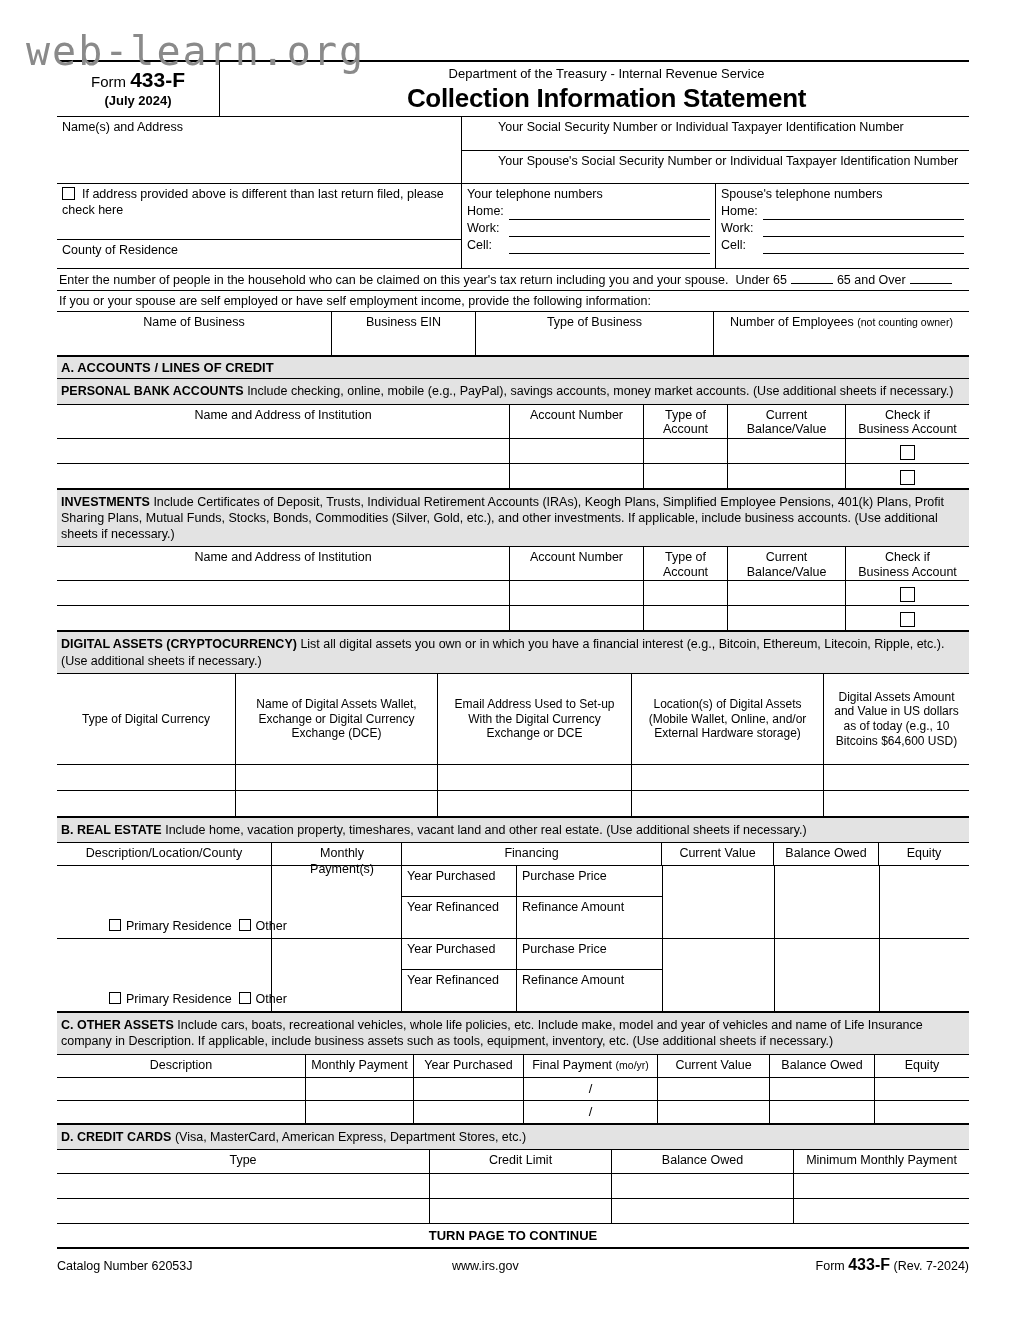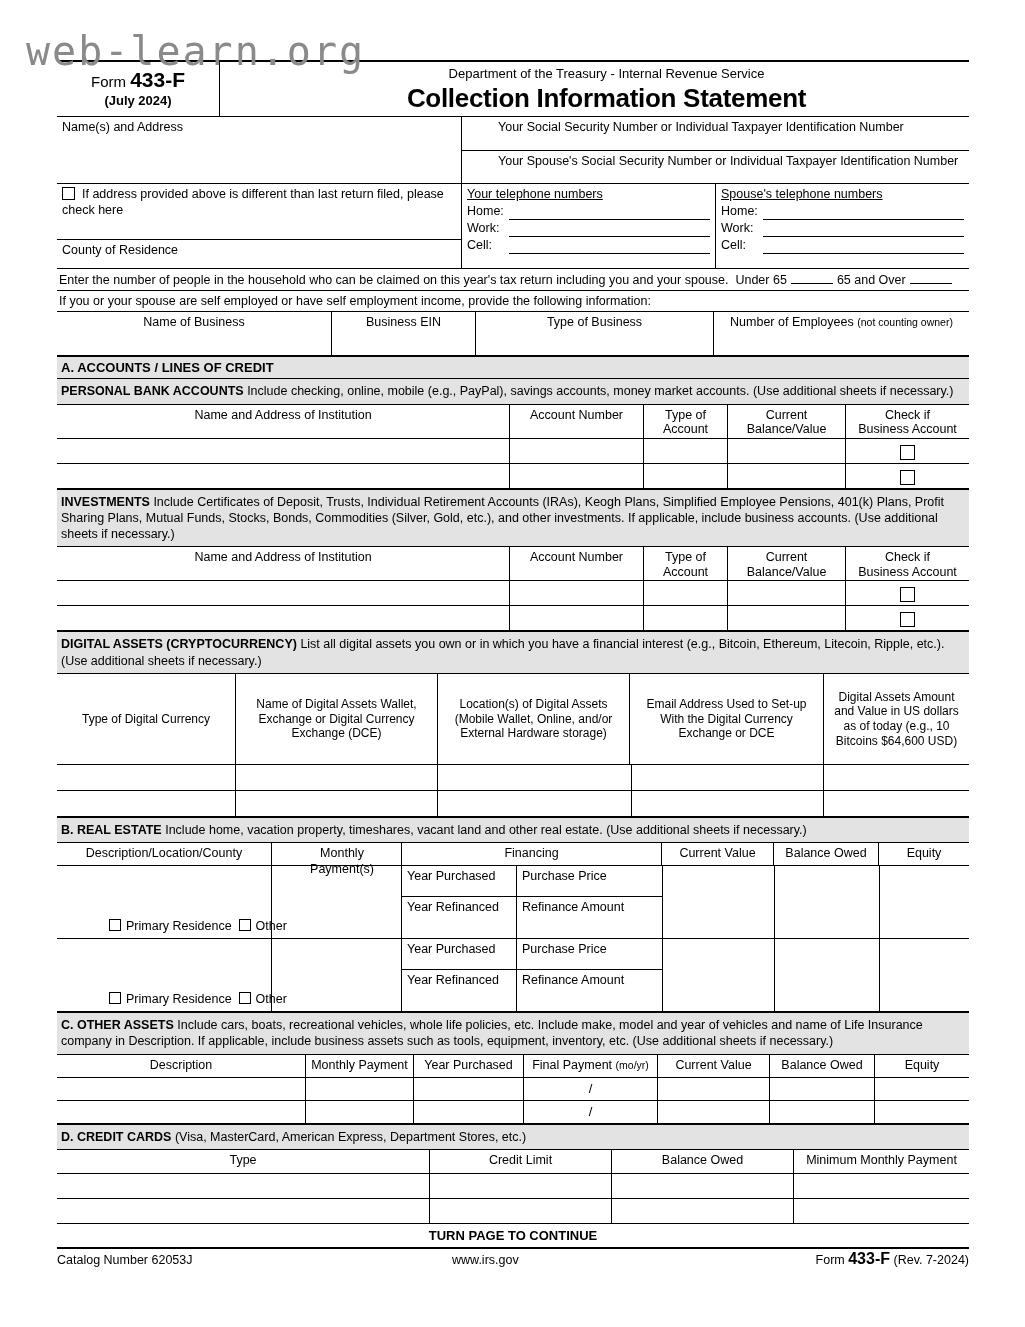--- a/index.html
+++ b/index.html
@@ -119,21 +119,21 @@
     vertical-align: -2px;
     margin-right: 7px;
     box-sizing: border-box;
   }
 
   .addr-cell { height: 39px; }
   .county-cell { height: 29px; margin-top: 16px; }
 
   .phone-col { width: 254px; }
   .phone-col2 { flex: 1; }
-  .phone-title { font-size: 12.5px; text-decoration: underline; }
+  .phone-title { font-size: 12.5px; }
   .phone-line {
     display: flex;
     align-items: flex-end;
     font-size: 12.5px;
     margin-top: 1px;
     height: 16px;
   }
   .phone-label { width: 40px; }
   .phone-rule {
     flex: 1;
@@ -305,21 +305,21 @@
     font-size: 13px;
     font-weight: bold;
     padding: 4px 0 4px 0;
     border-top: 1px solid #000;
     border-bottom: 2px solid #000;
   }
 
   .footer {
     display: flex;
     font-size: 12.5px;
-    padding-top: 1px;
+    padding-top: 7px;
     align-items: baseline;
   }
   .footer-left  { width: 395px; }
   .footer-mid   { width: 250px; text-align: left; }
   .footer-right { flex: 1; text-align: right; }
   .footer-right .bignum {
     font-size: 16px;
     font-weight: bold;
   }
 </style>
@@ -496,22 +496,22 @@
       <div class="cell bl c-chk"><span class="chk-center"></span></div>
     </div>
 
     <div class="shaded shaded-top2">
       <b>DIGITAL ASSETS (CRYPTOCURRENCY)</b><span> List all digital assets you own or in which you have a financial interest (e.g., Bitcoin, Ethereum, Litecoin, Ripple, etc.). (Use additional sheets if necessary.)</span>
     </div>
 
     <div class="row da-head">
       <div class="cell da-c1">Type of Digital Currency</div>
       <div class="cell bl da-c2">Name of Digital Assets Wallet, Exchange or Digital Currency Exchange (DCE)</div>
+      <div class="cell bl da-c3">Email Address Used to Set-up With the Digital Currency Exchange or DCE</div>
       <div class="cell bl da-c4">Location(s) of Digital Assets (Mobile Wallet, Online, and/or External Hardware storage)</div>
-      <div class="cell bl da-c3">Email Address Used to Set-up With the Digital Currency Exchange or DCE</div>
       <div class="cell bl da-c5">Digital Assets Amount and Value in US dollars as of today (e.g., 10 Bitcoins $64,600 USD)</div>
     </div>
     <div class="row da-row bt">
       <div class="cell da-c1"></div>
       <div class="cell bl da-c2"></div>
       <div class="cell bl da-c3"></div>
       <div class="cell bl da-c4"></div>
       <div class="cell bl da-c5"></div>
     </div>
     <div class="row da-row bt">

